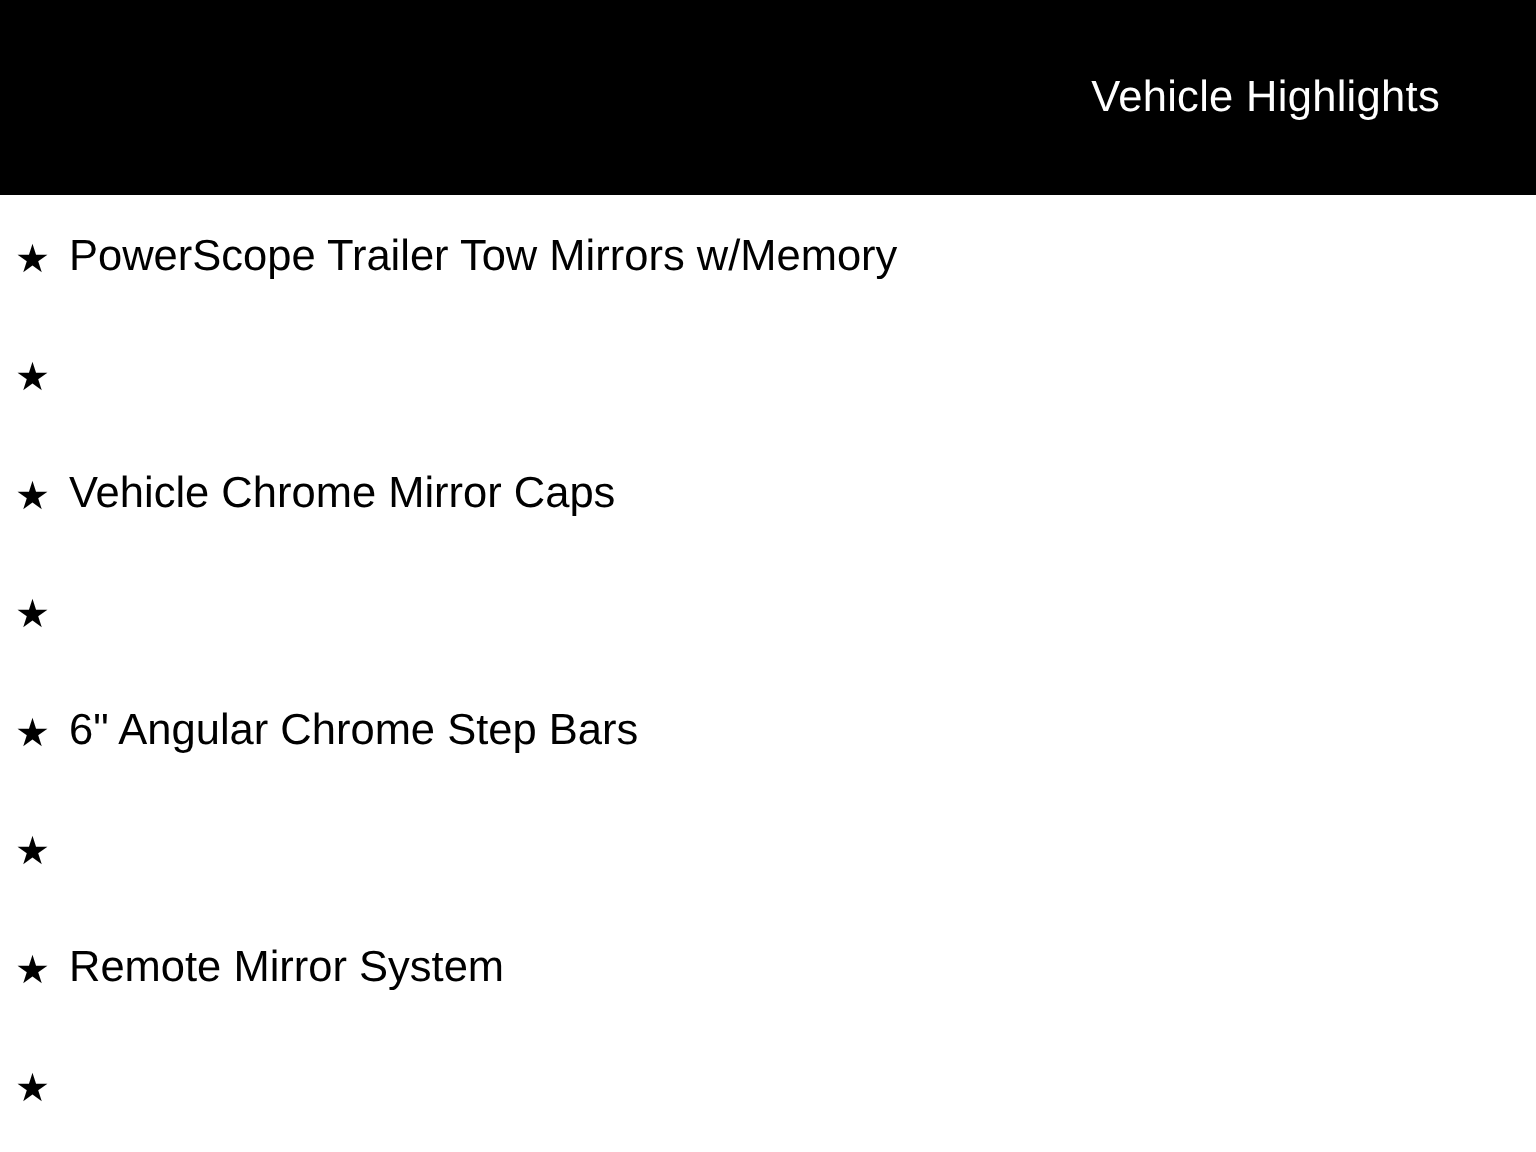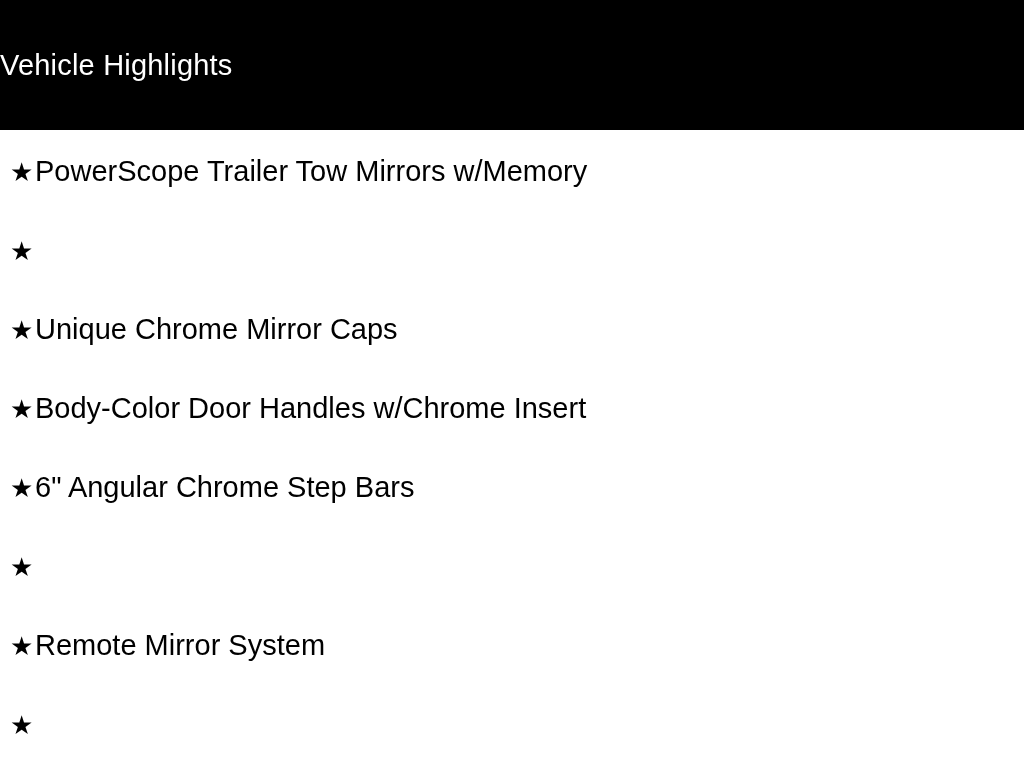--- a/index.html
+++ b/index.html
@@ -15,21 +15,21 @@
     height: 768px;
     background: #ffffff;
     position: relative;
   }
   .header {
     width: 100%;
     height: 130px;
     background: #000000;
     display: flex;
     align-items: center;
-    justify-content: flex-start;
+    justify-content: flex-end;
     padding-right: 64px;
   }
   .header-title {
     color: #ffffff;
     font-size: 29px;
     letter-spacing: 0.2px;
     white-space: nowrap;
   }
   .highlights-list {
     list-style: none;
@@ -43,21 +43,21 @@
   .star {
     font-size: 26px;
     line-height: 1;
     margin-left: 10px;
     width: 20px;
     text-align: center;
     color: #000000;
   }
   .label {
     font-size: 29px;
-    margin-left: 5px;
+    margin-left: 16px;
     color: #000000;
     white-space: nowrap;
   }
 </style>
 </head>
 <body>
 
 <div class="page">
   <div class="header">
     <span class="header-title">Vehicle Highlights</span>
@@ -68,26 +68,25 @@
       <span class="star">★</span>
       <span class="label">PowerScope Trailer Tow Mirrors w/Memory</span>
     </li>
 
     <li>
       <span class="star">★</span>
     </li>
 
     <li>
       <span class="star">★</span>
-      <span class="label">Unique Chrome Mirror Caps</span>
+      <span class="label">Vehicle Chrome Mirror Caps</span>
     </li>
 
     <li>
       <span class="star">★</span>
-      <span class="label">Body-Color Door Handles w/Chrome Insert</span>
     </li>
 
     <li>
       <span class="star">★</span>
       <span class="label">6" Angular Chrome Step Bars</span>
     </li>
 
     <li>
       <span class="star">★</span>
     </li>

